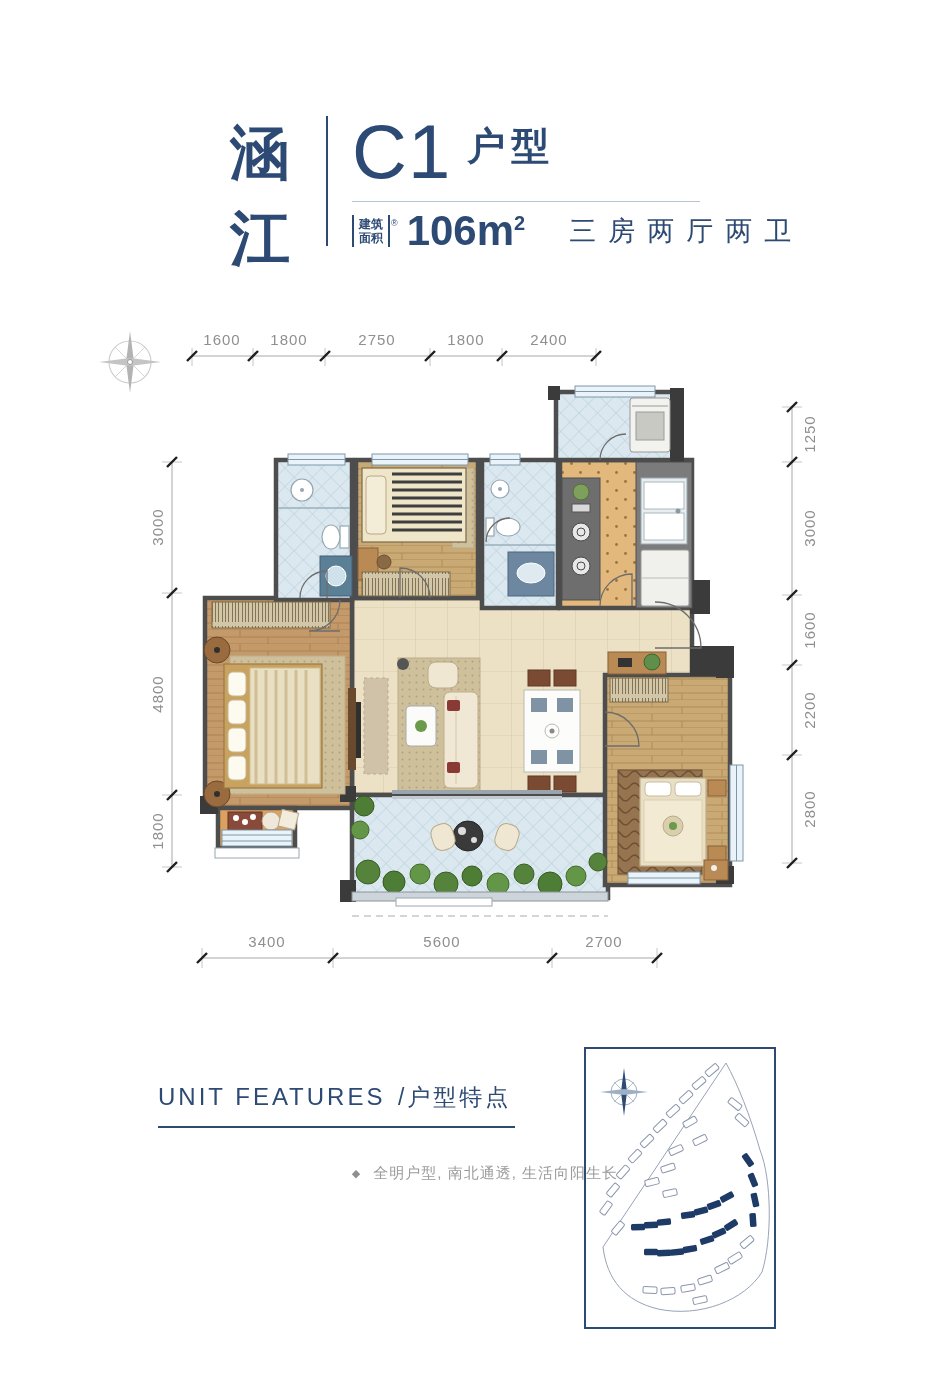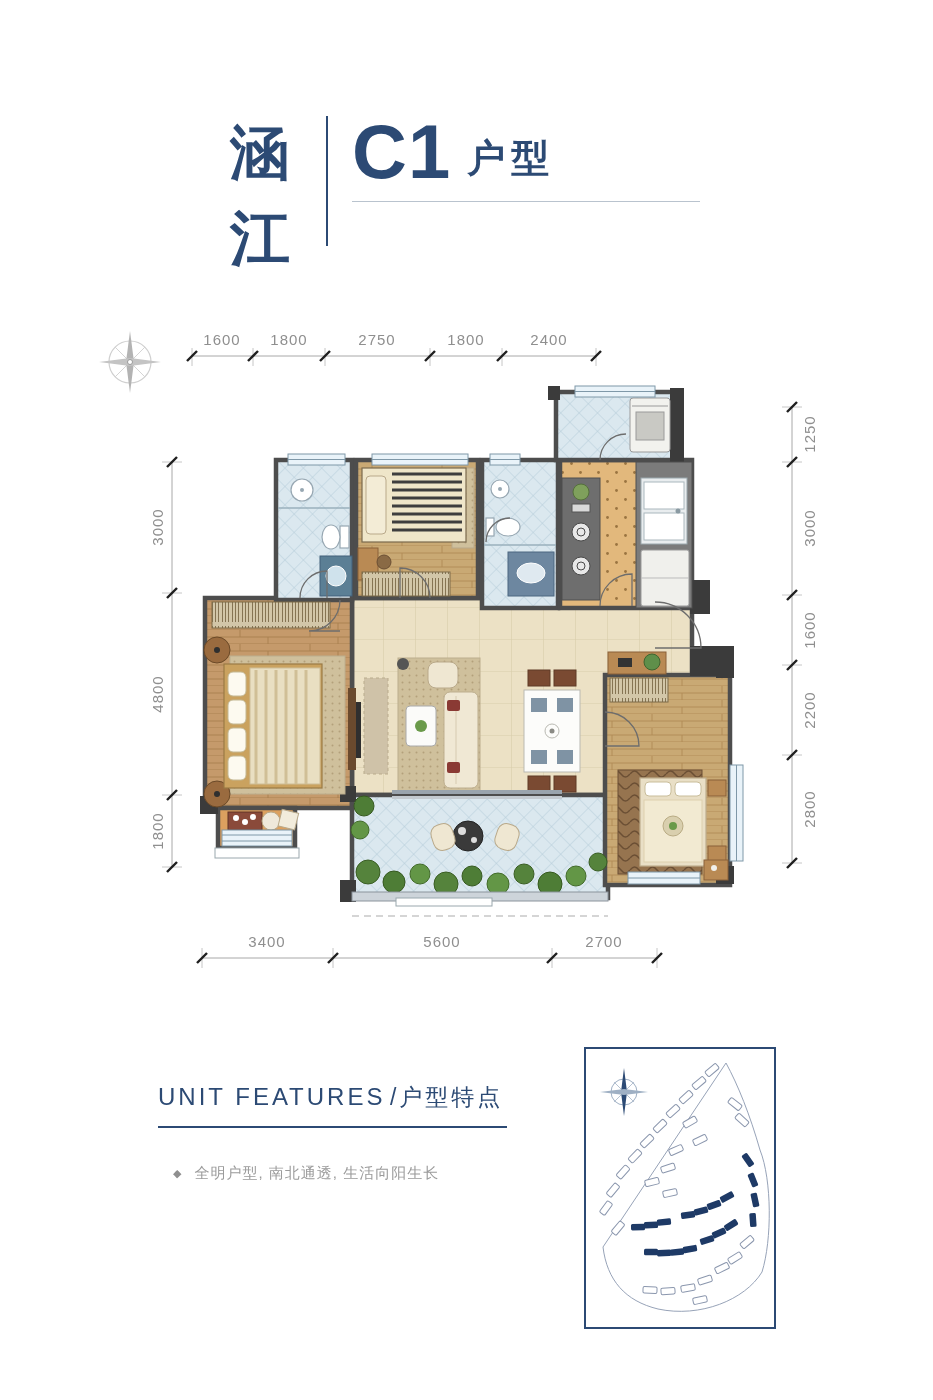--- a/index.html
+++ b/index.html
@@ -4,38 +4,38 @@
 <style>
   html,body{margin:0;padding:0;background:#fff;}
   .page{position:relative;width:933px;height:1400px;background:#fff;overflow:hidden;
         font-family:"Liberation Sans","DejaVu Sans",sans-serif;}
   .abs{position:absolute;}
   
   .brand{left:230px;top:110px;display:flex;flex-direction:column;color:#2c4a74;
          font-size:60px;font-weight:600;line-height:86px;letter-spacing:0;}
   .brand-divider{left:326px;top:116px;width:2px;height:130px;background:#2c4a74;}
   .title-row{left:352px;top:108px;display:flex;align-items:flex-end;color:#2c4a74;}
-  .unit-code{font-size:76px;font-weight:700;letter-spacing:1px;line-height:88px;}
-  .unit-type{font-size:38px;font-weight:600;margin-left:16px;margin-bottom:12px;letter-spacing:6px;}
+  .unit-code{font-size:76px;font-weight:400;letter-spacing:1px;line-height:88px;}
+  .unit-type{font-size:38px;font-weight:600;margin-left:16px;margin-bottom:24px;letter-spacing:6px;}
   .title-rule{left:352px;top:201px;width:348px;height:1px;background:#b9c3ce;}
   .area-row{left:352px;top:207px;display:flex;align-items:center;color:#2c4a74;}
   .area-box{border-left:2px solid #2c4a74;border-right:2px solid #2c4a74;
             padding:2px 5px;font-size:12px;line-height:14px;font-weight:700;
             text-align:center;color:#2c4a74;}
   .reg{font-size:9px;vertical-align:top;position:relative;top:-8px;left:1px;}
   .area-value{font-size:42px;font-weight:600;margin-left:10px;}
   .area-value sup{font-size:20px;}
   .layout-text{font-size:27px;font-weight:500;letter-spacing:12px;margin-left:44px;}
   
   .features{left:158px;top:1082px;width:460px;}
   .features-title{display:inline-block;color:#2c4a74;border-bottom:2px solid #2c4a74;
                   padding-bottom:13px;padding-right:4px;}
   .ft-en{font-size:24px;letter-spacing:3px;font-weight:400;}
-  .ft-zh{font-size:23px;letter-spacing:3px;font-weight:500;margin-left:0;}
-  .feature-list{list-style:none;margin:36px 0 0 15px;padding:0;}
+  .ft-zh{font-size:23px;letter-spacing:3px;font-weight:500;margin-left:8px;}
+  .feature-list{list-style:none;margin:36px 0 0 15px;padding:0;text-align:right;}
   .feature-list li{color:#9b9b9b;font-size:15px;margin-bottom:17px;letter-spacing:1px;}
   .bullet{color:#8f8f8f;font-size:11px;margin-right:12px;vertical-align:1px;}
   
   svg text{font-family:"Liberation Sans","DejaVu Sans",sans-serif;}
   .dimline{stroke:#a8a8a8;stroke-width:1;}
   .ext{stroke:#c6c6c6;stroke-width:1;}
   .tick{stroke:#1f1f1f;stroke-width:2.4;}
   .dimtxt{fill:#8f8f8f;font-size:15px;letter-spacing:1px;}
   .room{stroke:#4d4d4d;stroke-width:4.5;}
   .blk{fill:#3b3b3b;}
@@ -54,20 +54,26 @@
     <span>江</span>
   </div>
   <div class="abs brand-divider"></div>
 
   <div class="abs title-row">
     <span class="unit-code">C1</span>
     <span class="unit-type">户型</span>
   </div>
   <div class="abs title-rule"></div>
 
+  <div class="abs area-row">
+    <span class="area-box"><span>建筑</span><br><span>面积</span></span>
+    <span class="reg">®</span>
+    <span class="area-value"><span>106m</span><sup>2</sup></span>
+    <span class="layout-text">三房两厅两卫</span>
+  </div>
 
   <svg class="abs" style="left:0;top:0" width="933" height="1400" viewBox="0 0 933 1400">
     <defs>
       <pattern id="tileD" width="13" height="13" patternUnits="userSpaceOnUse" patternTransform="rotate(45)">
         <rect width="13" height="13" fill="#dbe8ef"></rect>
         <path d="M13 0V13M0 13H13" stroke="#b6cdd9" stroke-width="1"></path>
       </pattern>
       <pattern id="bigtile" width="32" height="32" patternUnits="userSpaceOnUse">
         <rect width="32" height="32" fill="#ece1c5"></rect>
         <path d="M32 0V32M0 32H32" stroke="#d9cdab" stroke-width="1.2"></path>

